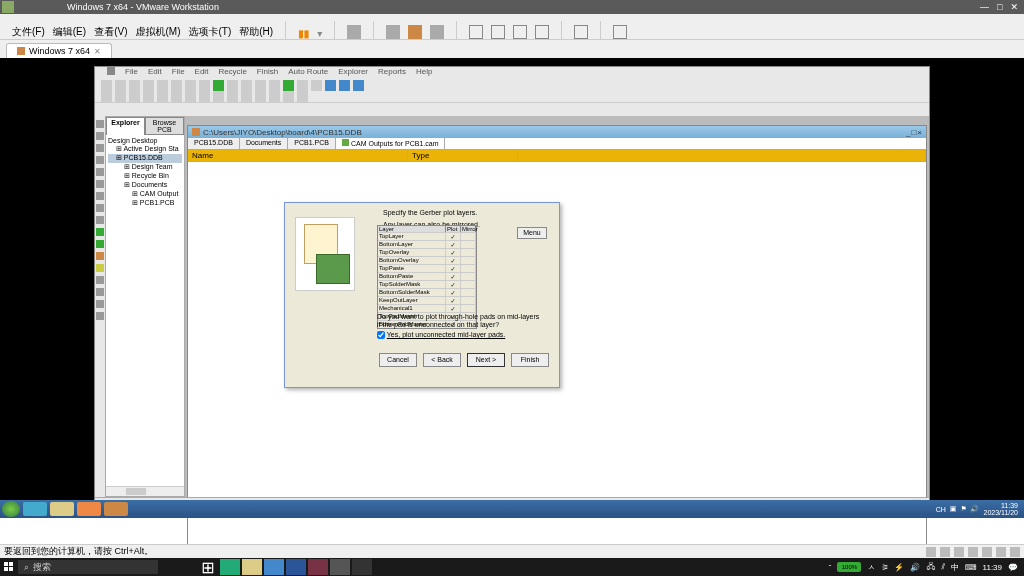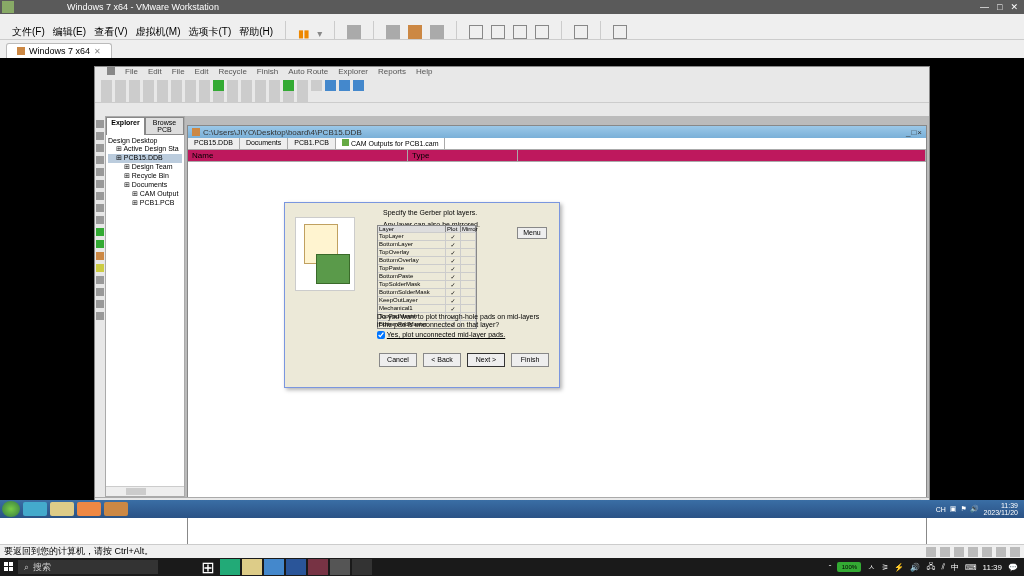--- a/index.html
+++ b/index.html
@@ -54,21 +54,21 @@
 .exp-scroll .thumb { position: absolute; left: 20px; width: 20px; top: 1px; bottom: 1px; background: #ccc; }
 
 
 .docarea { flex: 1; background: #bbb; position: relative; }
 .docwin { position: absolute; left: 2px; top: 0; right: 2px; height: 430px; background: #fff; border: 1px solid #888; margin-top: 9px; }
 .docwin-title { height: 12px; background: linear-gradient(#9bc8e8,#7ab0d8); font-size: 8px; display: flex; align-items: center; padding: 0 4px; color: #333; }
 .docwin-title .wincontrols { margin-left: auto; display: flex; gap: 1px; }
 .docwin-tabs { height: 12px; display: flex; font-size: 7px; border-bottom: 1px solid #aaa; }
 .docwin-tab { padding: 1px 6px; border-right: 1px solid #aaa; background: #eee; }
 .docwin-tab.active { background: #fff; }
-.docwin-cols { height: 12px; display: flex; font-size: 8px; background: #be185d; border-bottom: 1px solid #aaa; }
+.docwin-cols { height: 12px; display: flex; font-size: 8px; background: #eab308; border-bottom: 1px solid #aaa; }
 .docwin-col { padding: 1px 4px; border-right: 1px solid #aaa; }
 .docwin-col.name { width: 220px; }
 .docwin-col.type { width: 110px; }
 .docwin-content { background: #fff; position: absolute; top: 36px; left: 0; right: 0; bottom: 0; }
 
 
 .wizard { position: absolute; left: 284px; top: 144px; width: 276px; height: 186px; background: #ece9d8; border: 1px solid #7a96df; box-shadow: 2px 2px 4px rgba(0,0,0,0.3); }
 .wiz-title { height: 14px; background: linear-gradient(#6a8cd8,#3a5cb8); color: #fff; font-size: 8px; display: flex; align-items: center; padding: 0 4px; }
 .wiz-title .wincontrols { margin-left: auto; display: flex; }
 .wiz-title .wc { width: 14px; height: 10px; font-size: 7px; text-align: center; line-height: 10px; }

